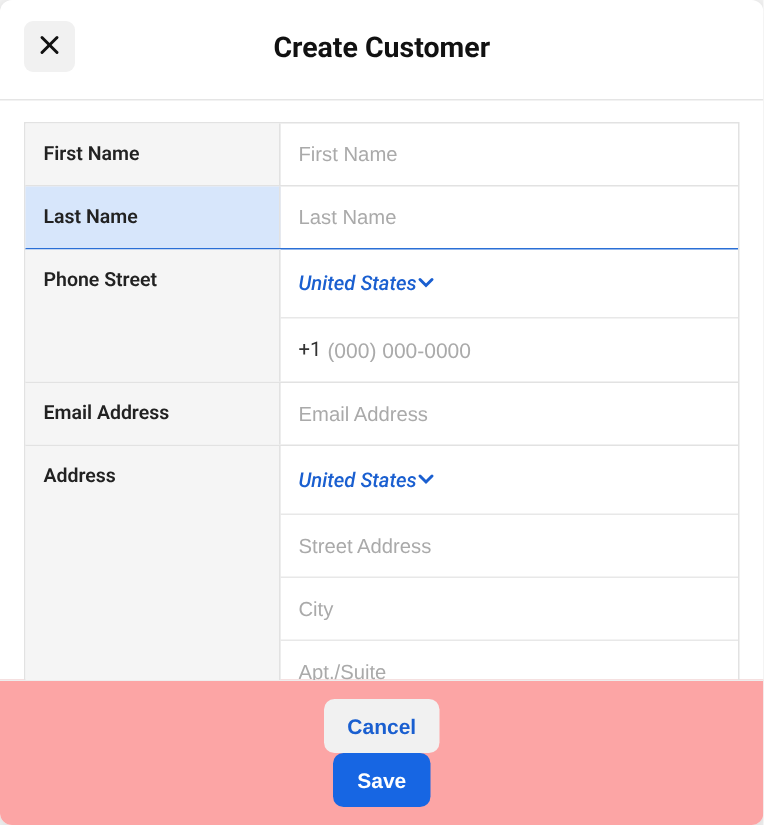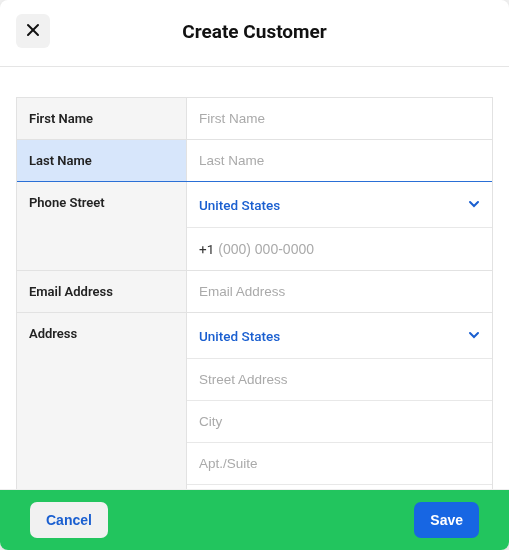--- a/index.html
+++ b/index.html
@@ -51,21 +51,20 @@
     }
     .body {
       flex: 1;
       overflow-y: auto;
       padding: 14px 16px 0 16px;
     }
     .form-table {
       width: 100%;
       border: 1px solid #e2e2e2;
       border-collapse: collapse;
-      margin-top: 16px;
     }
     .form-row { display: flex; }
     .label-cell {
       width: 170px;
       background: #f5f5f5;
       border-right: 1px solid #e2e2e2;
       padding: 13px 12px;
       font-size: 13px;
       font-weight: 600;
       color: #222;
@@ -109,40 +108,41 @@
       border: none;
       outline: none;
       font-size: 14px;
       flex: 1;
       color: #404040;
     }
     .phone-input input::placeholder { color: #aaa; }
     .select-cell {
       display: flex;
       align-items: center;
-      justify-content: space-between;
       padding: 13px 12px;
       cursor: pointer;
+      font-style: italic;
     }
     .select-value {
       font-size: 13.5px;
       color: #1a5fd0;
       font-weight: 500;
     }
     .chevron {
       color: #1a5fd0;
     }
     .chevron svg { width: 12px; height: 12px; }
     .footer {
       display: flex;
       justify-content: space-between;
       align-items: center;
       padding: 12px 30px;
       border-top: 1px solid #eee;
-      background: #22c55e;
+      background: #fca5a5;
+      flex-direction: column;
     }
     .btn {
       padding: 10px 16px;
       border-radius: 7px;
       font-size: 14px;
       font-weight: 600;
       cursor: pointer;
       border: none;
     }
     .btn-cancel {

